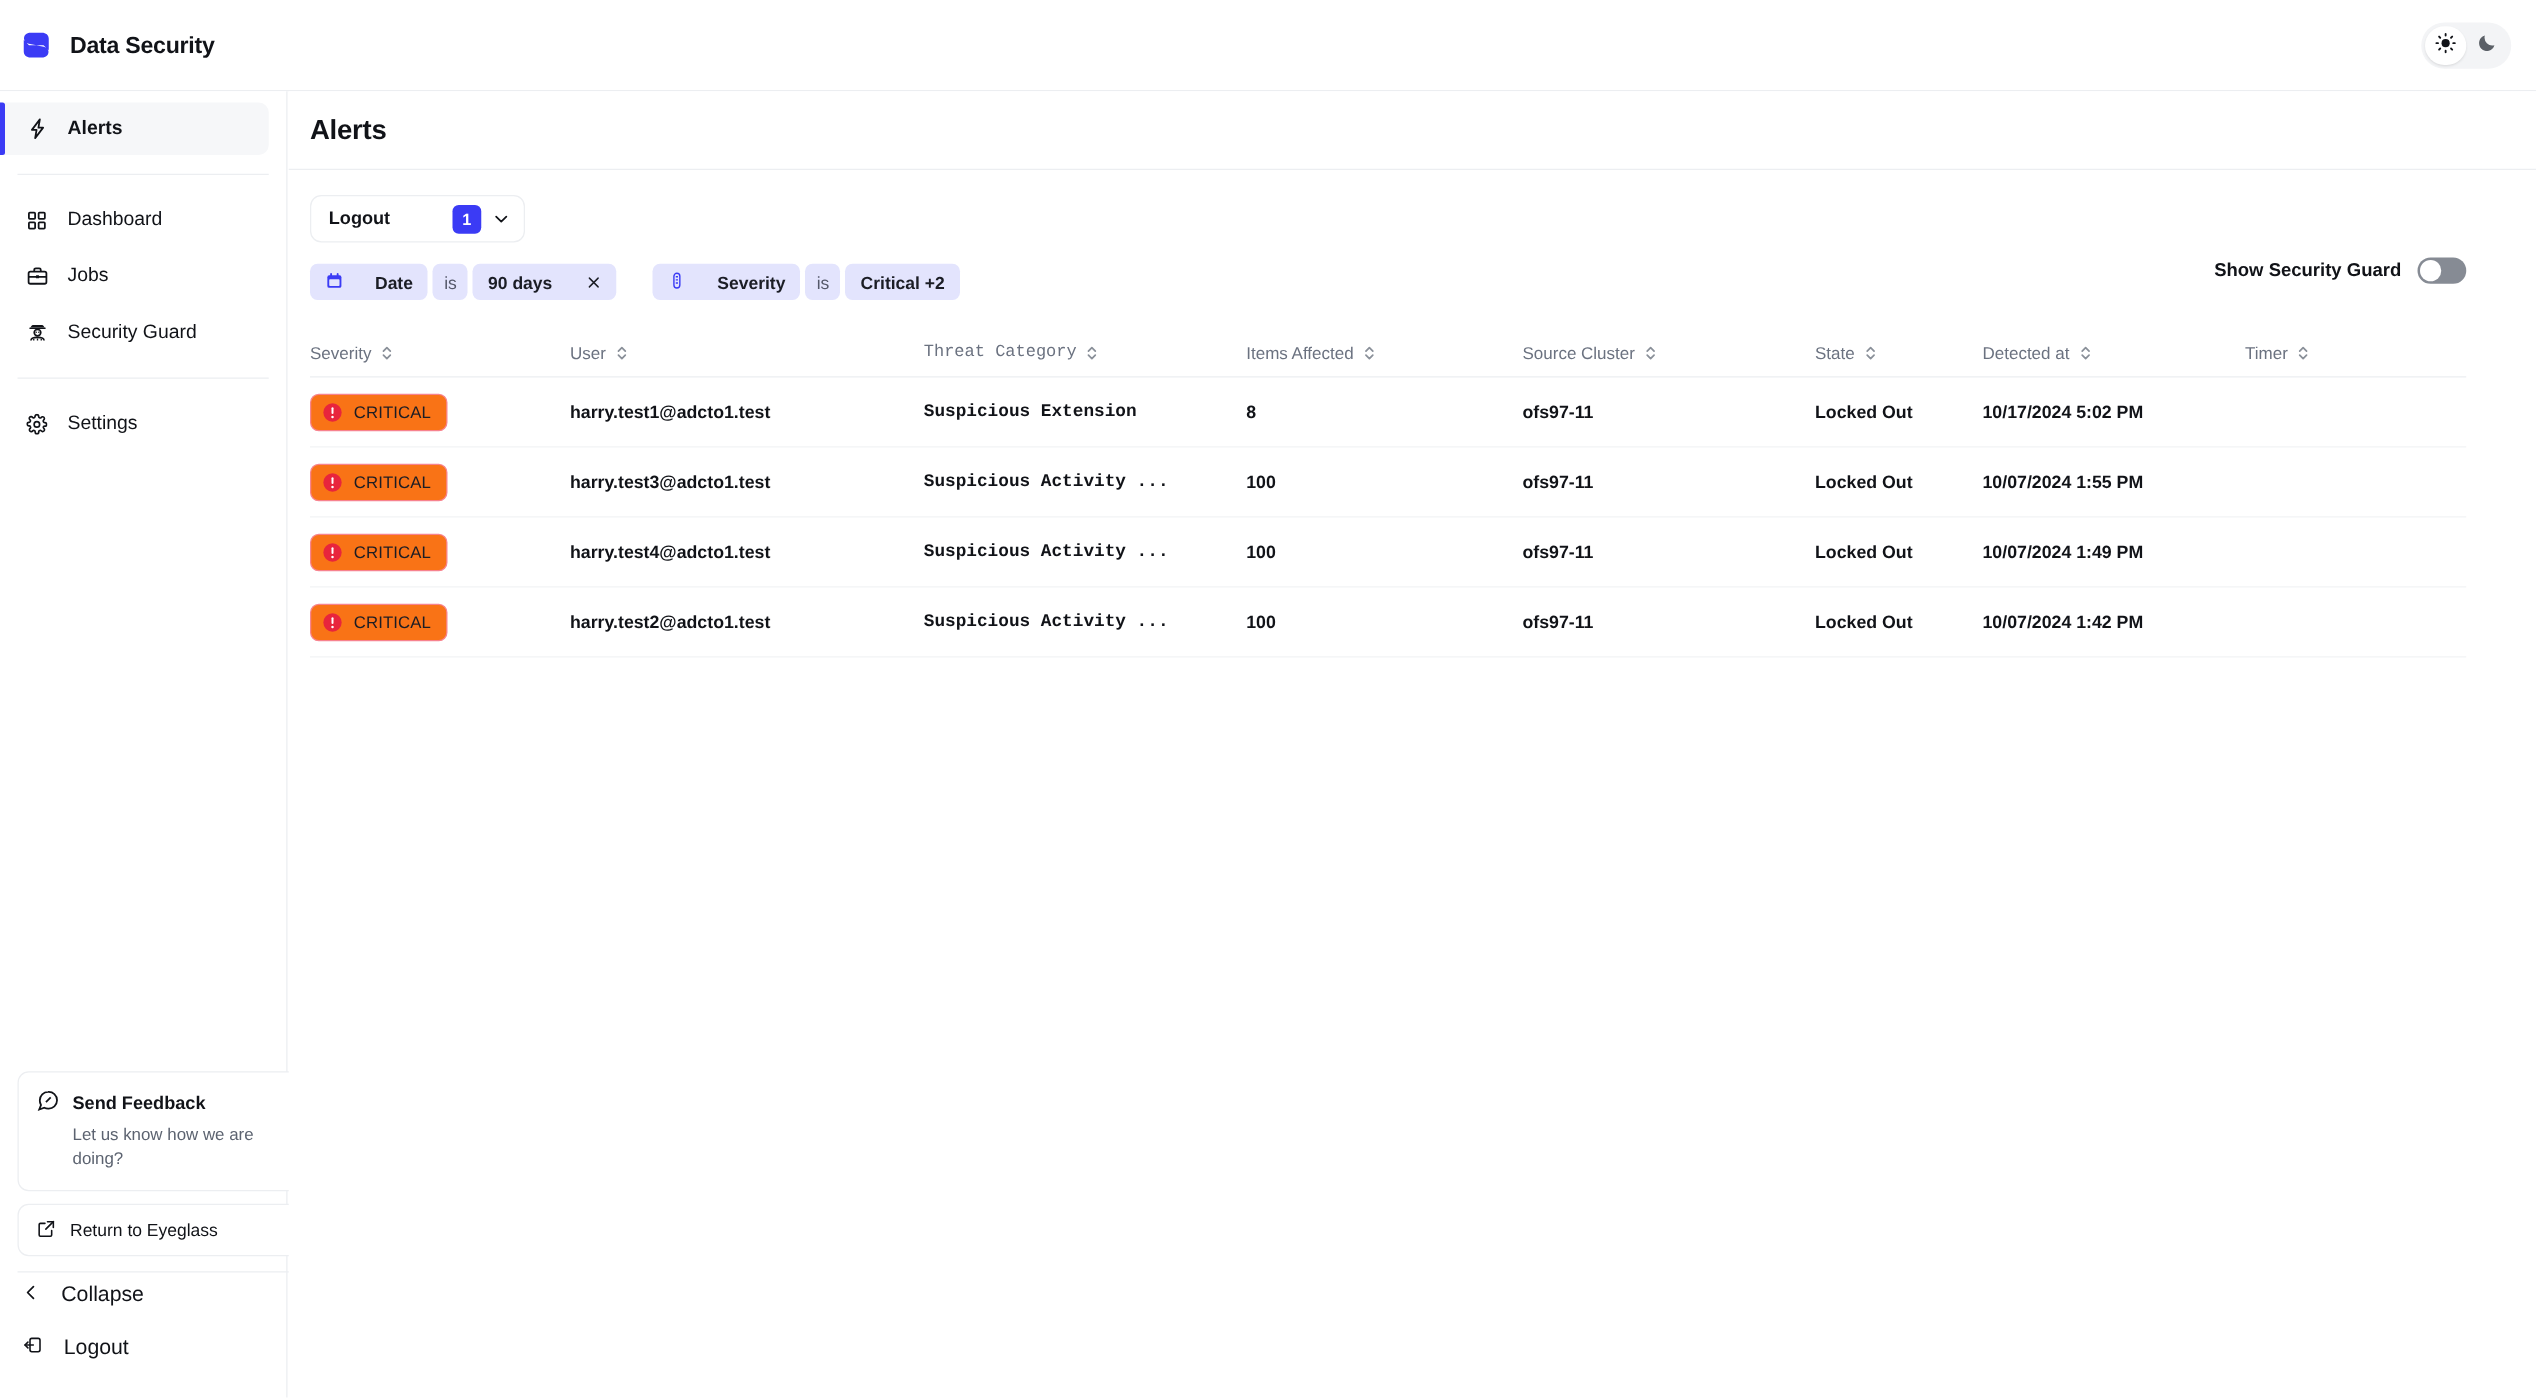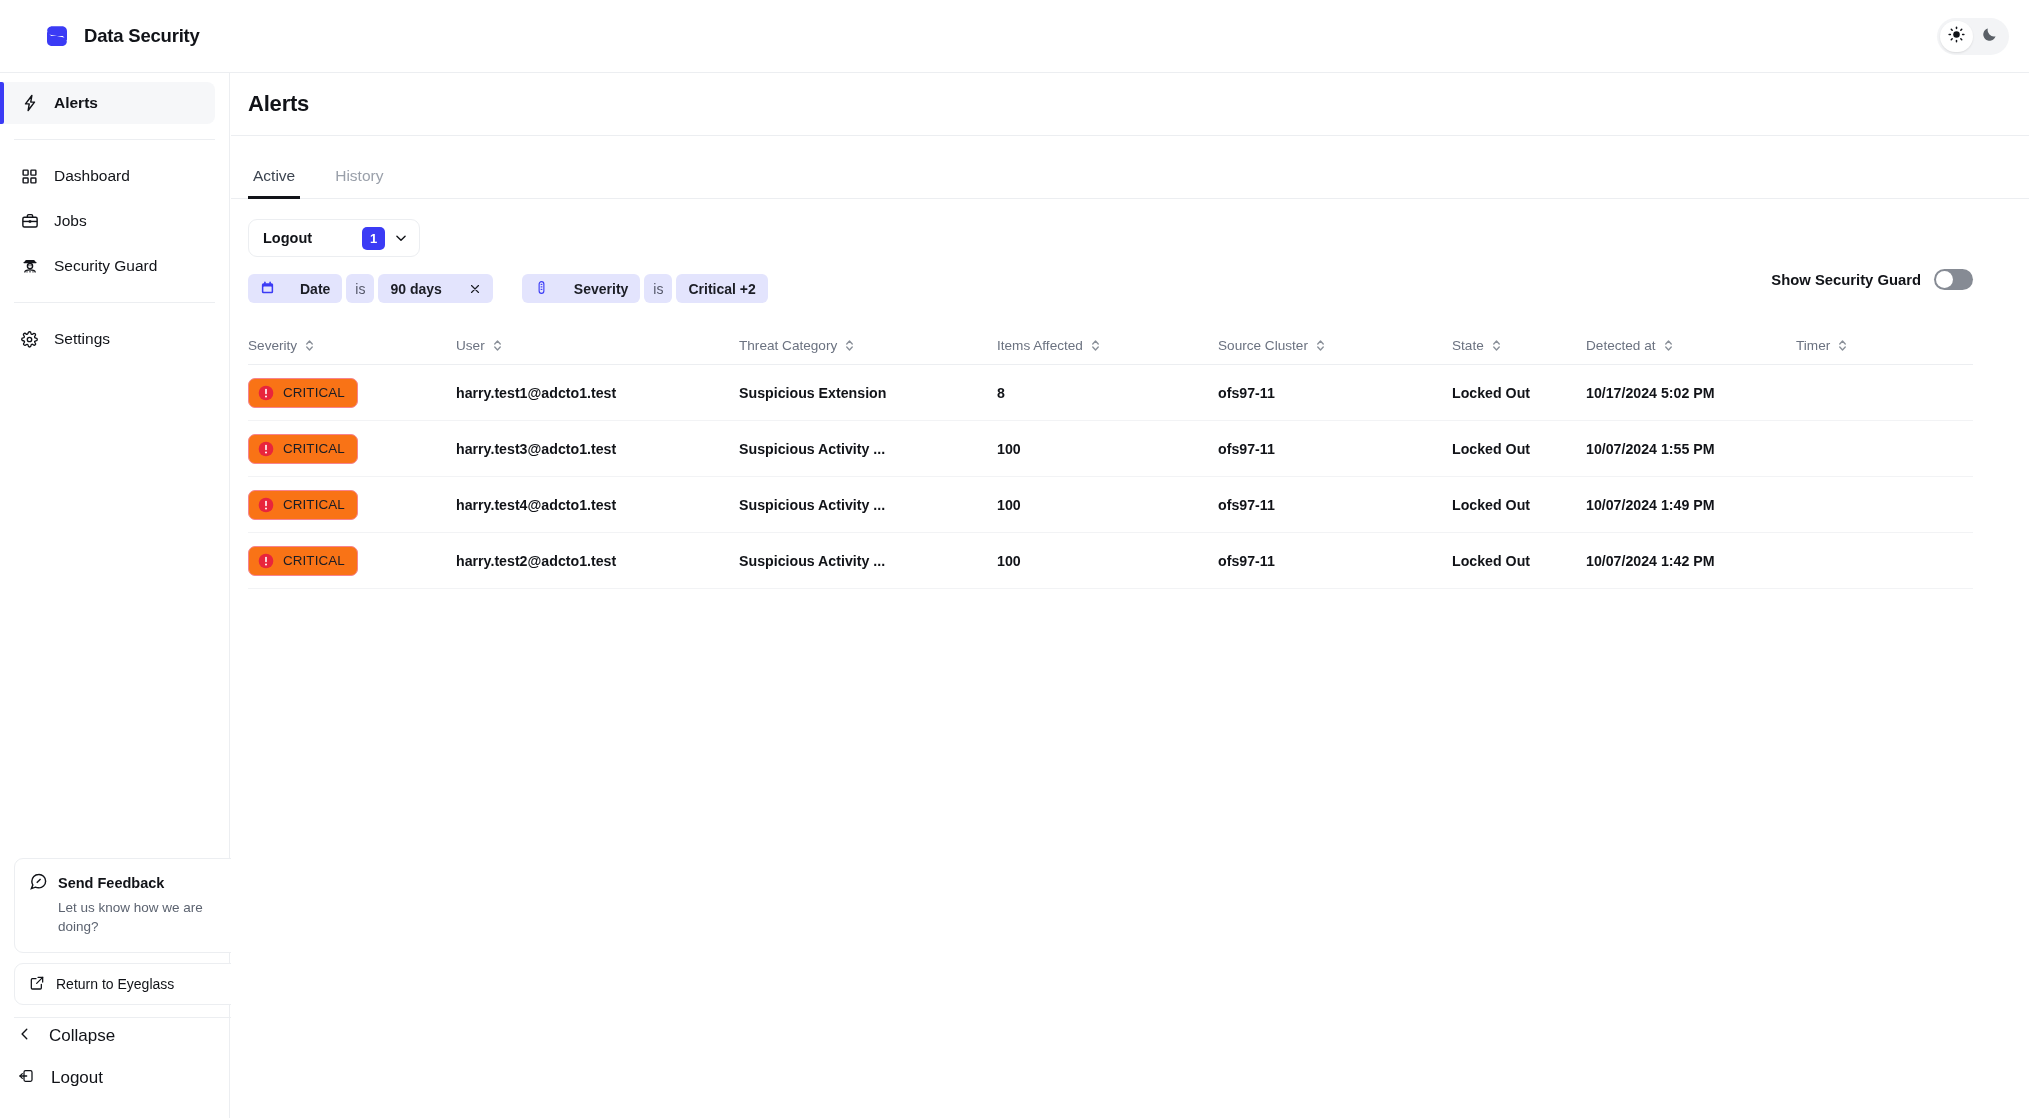--- a/index.html
+++ b/index.html
@@ -8,21 +8,21 @@
     background: #ffffff;
     font-family: "Liberation Sans", sans-serif;
     color: #111318;
     overflow: hidden;
   }
 
   
   .topbar {
     position: absolute; top: 0; left: 0; width: 2029px; height: 73px;
     background: #ffffff; border-bottom: 1px solid #eceef1;
-    display: flex; align-items: center; padding-left: 28px;
+    display: flex; align-items: center;
   }
   .brand { display: flex; align-items: center; gap: 13px; padding-left: 15px; }
   .brand-logo { width: 28px; height: 28px; display: block; }
   .brand-name { font-size: 18.5px; font-weight: bold; color: #111318; letter-spacing: -0.2px; }
 
   .theme-toggle {
     position: absolute; right: 20px; top: 18px;
     width: 72px; height: 37px; border-radius: 19px;
     background: #f3f4f6; display: flex; align-items: center; padding: 3px;
   }
@@ -112,21 +112,21 @@
   .switch .knob { position: absolute; left: 2px; top: 2px; width: 17px; height: 17px; border-radius: 50%; background: #fff; }
 
   
   .table { margin: 0 56px 0 17px; }
   .trow { display: flex; align-items: center; }
   .thead { height: 38px; color: #6b7280; font-size: 13.6px; border-bottom: 1px solid #eceef1; }
   .th { display: flex; align-items: center; gap: 7px; }
   .tbody-row { height: 56px; border-bottom: 1px solid #f2f3f5; font-size: 14.2px; font-weight: bold; color: #111318; }
   .c-sev    { width: 208px; flex: 0 0 208px; }
   .c-user   { width: 283px; flex: 0 0 283px; }
-  .c-threat { width: 258px; flex: 0 0 258px; }
+  .c-threat { width: 258px; flex: 0 0 258px; font-family: Liberation Mono, monospace; }
   .c-items  { width: 221px; flex: 0 0 221px; }
   .c-src    { width: 234px; flex: 0 0 234px; }
   .c-state  { width: 134px; flex: 0 0 134px; }
   .c-det    { width: 210px; flex: 0 0 210px; }
   .c-timer  { flex: 1 1 auto; }
 
   .badge {
     display: inline-flex; align-items: center; gap: 9px;
     height: 30px; padding: 0 12px 0 9px;
     background: #f97316; border: 1.4px solid #f7838f; border-radius: 7px;
@@ -299,24 +299,20 @@
     </div>
   </div>
 </div>
 
 <div class="main">
 
   <div class="page-head">
     <span class="page-title">Alerts</span>
   </div>
 
-  <div class="tabs">
-    <div class="tab active">Active</div>
-    <div class="tab">History</div>
-  </div>
 
   <div class="filterbar">
     <div class="filter-box">
       <span class="filter-label">Logout</span>
       <span class="filter-count">1</span>
       <span class="chev">
         <svg width="14" height="14" viewBox="0 0 24 24" fill="none" stroke="#111318" stroke-width="2.4" stroke-linecap="round" stroke-linejoin="round">
           <path d="M5 9l7 7 7-7"></path>
         </svg>
       </span>

